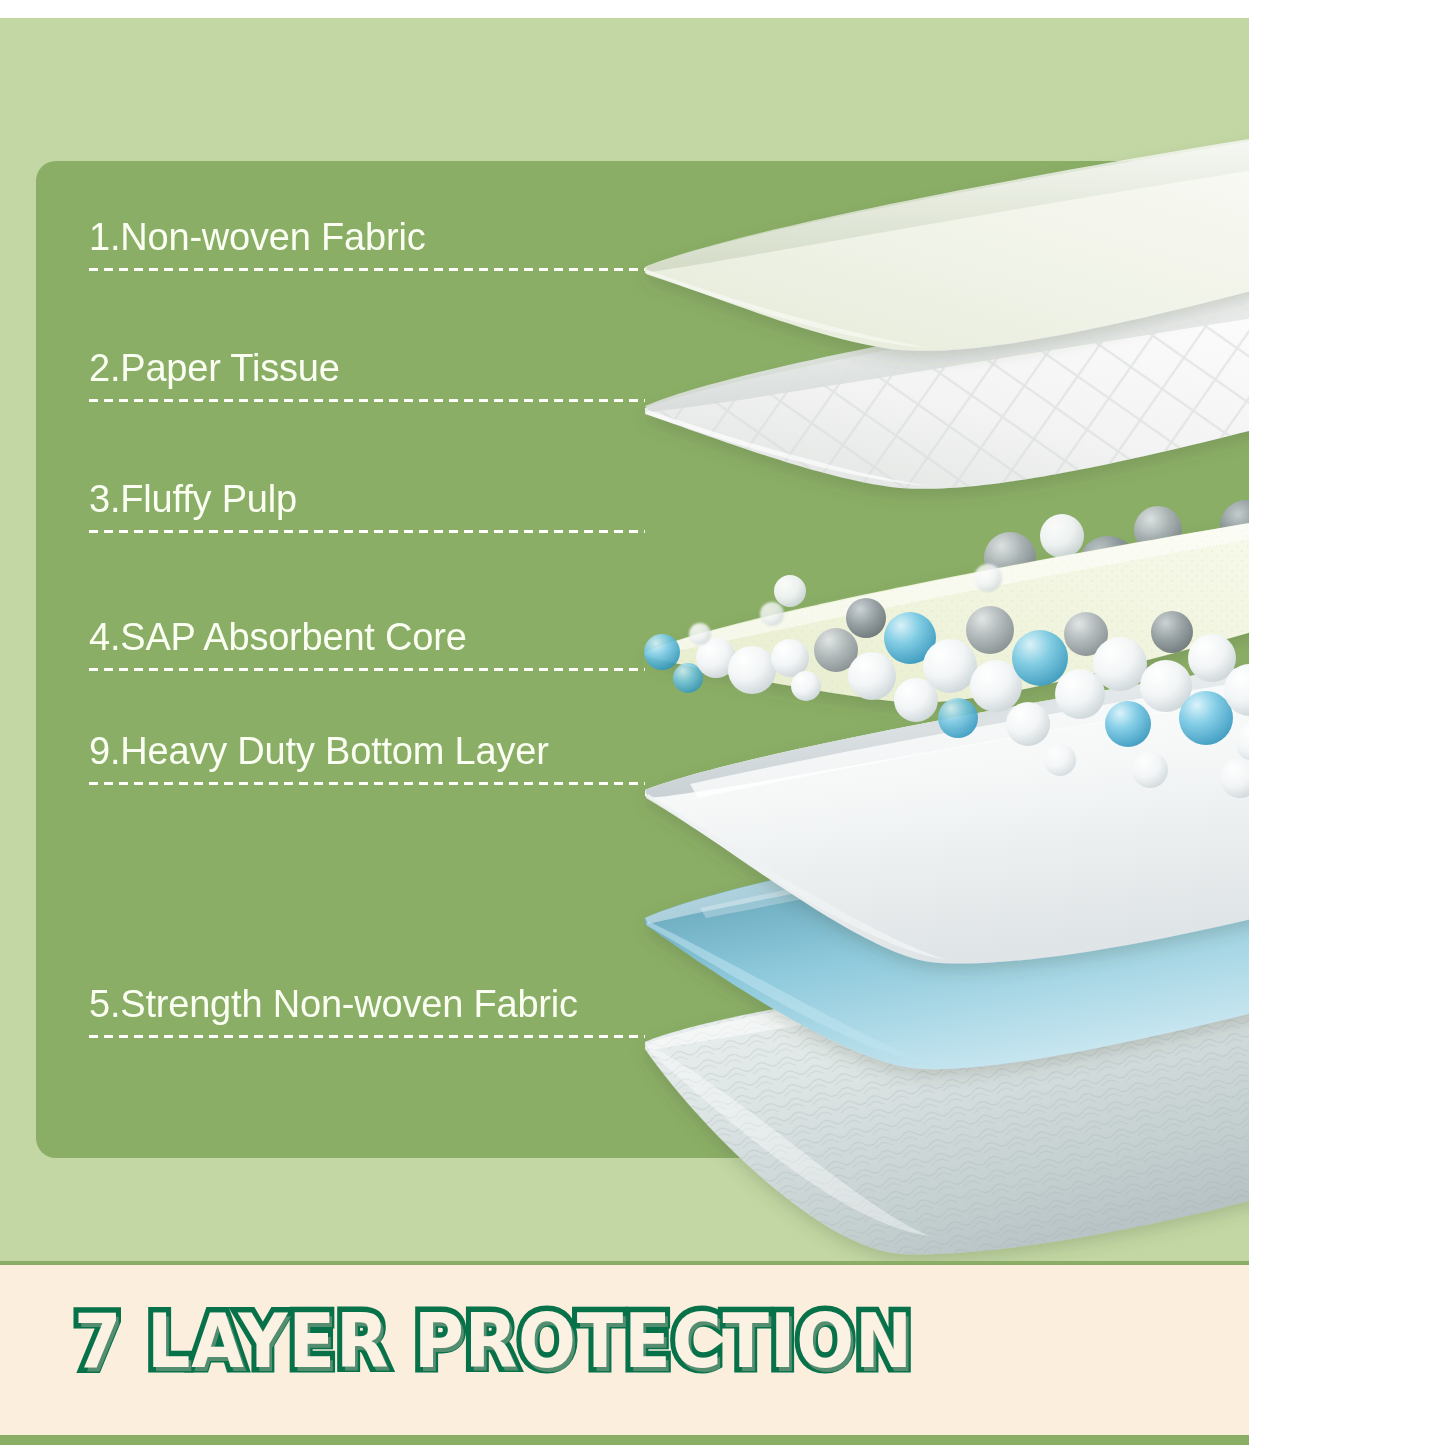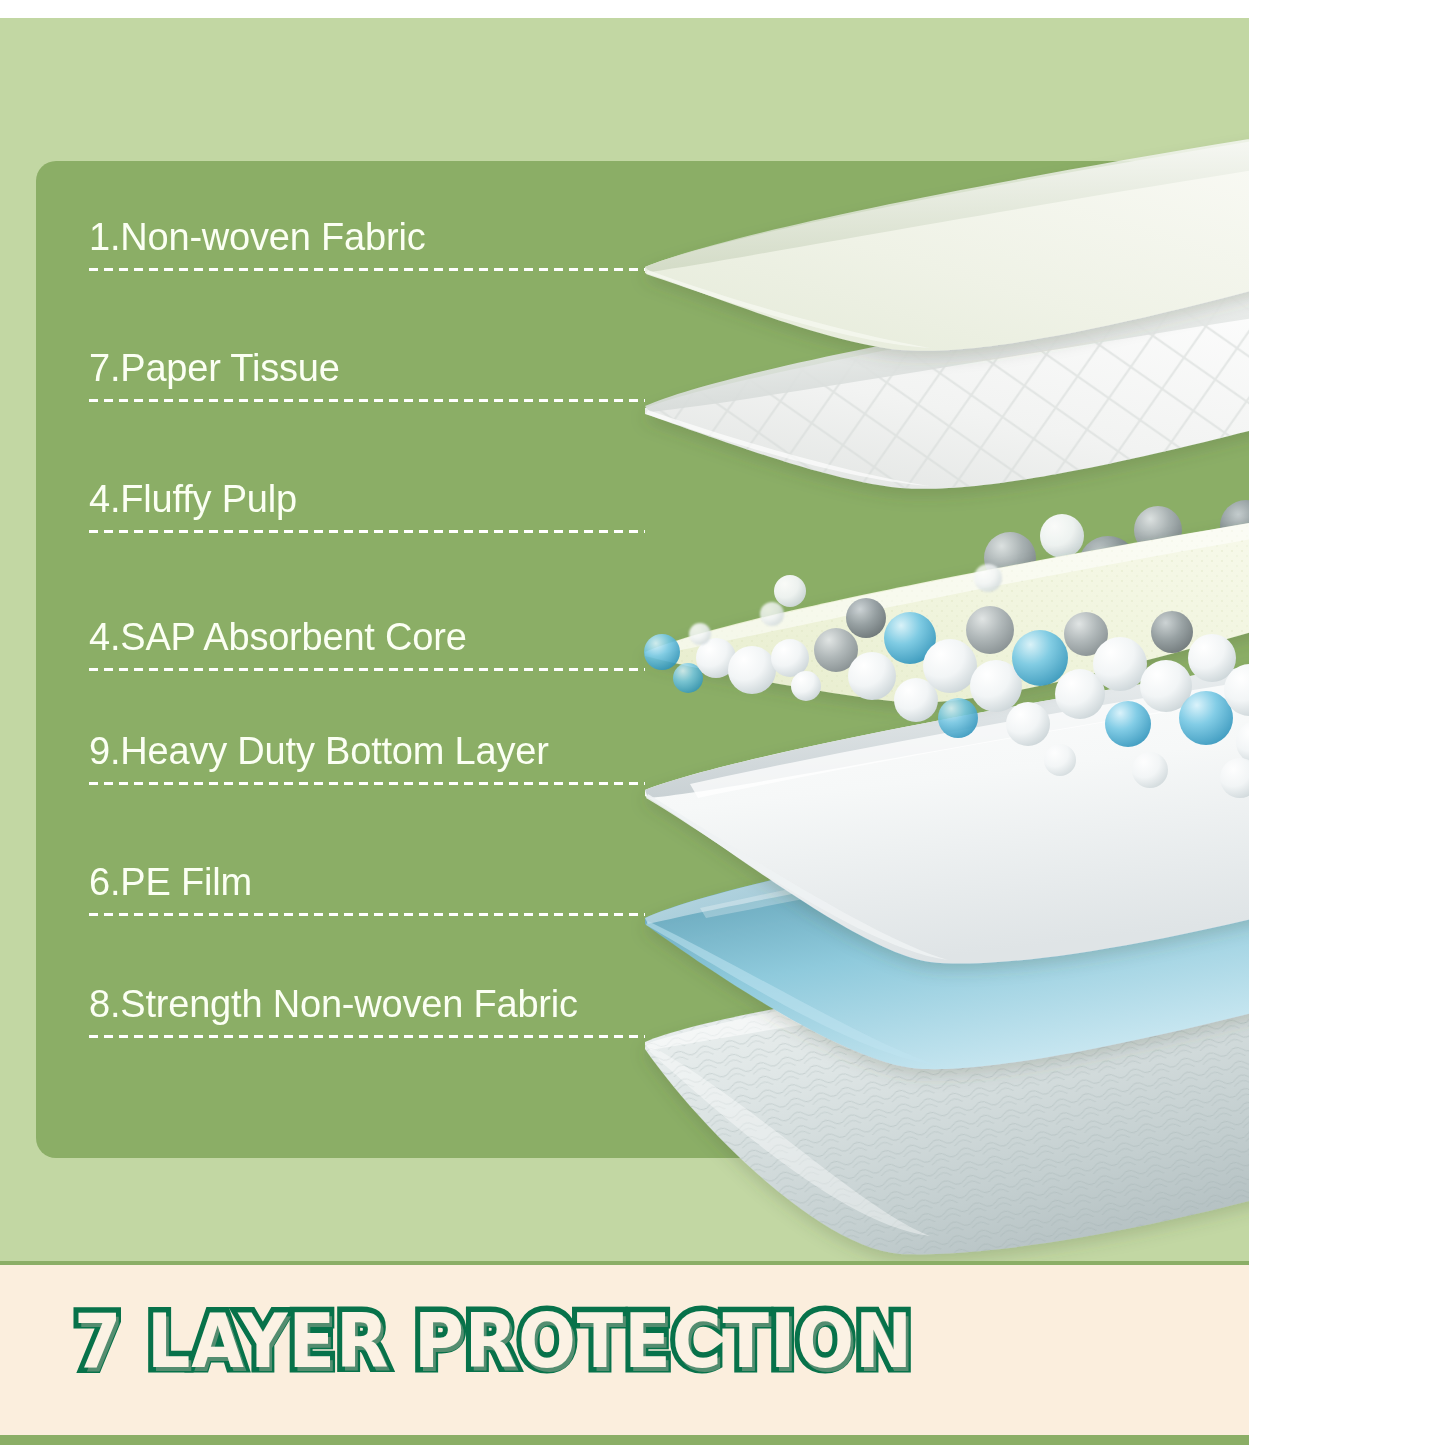--- a/index.html
+++ b/index.html
@@ -382,46 +382,42 @@
   </div>
 
   <div class="labels">
 
     <div class="label-row" style="top:198px">
       <span class="label-text">1.Non-woven Fabric</span>
       <span class="label-rule"></span>
     </div>
 
     <div class="label-row" style="top:329px">
-      <span class="label-text">7.Paper Tissue</span>
+      <span class="label-text">2.Paper Tissue</span>
       <span class="label-rule"></span>
     </div>
 
     <div class="label-row" style="top:460px">
-      <span class="label-text">4.Fluffy Pulp</span>
+      <span class="label-text">3.Fluffy Pulp</span>
       <span class="label-rule"></span>
     </div>
 
     <div class="label-row" style="top:598px">
       <span class="label-text">4.SAP Absorbent Core</span>
       <span class="label-rule"></span>
     </div>
 
     <div class="label-row" style="top:712px">
       <span class="label-text">9.Heavy Duty Bottom Layer</span>
       <span class="label-rule"></span>
     </div>
 
-    <div class="label-row" style="top:843px">
-      <span class="label-text">6.PE Film</span>
-      <span class="label-rule"></span>
-    </div>
 
     <div class="label-row" style="top:965px">
-      <span class="label-text">8.Strength Non-woven Fabric</span>
+      <span class="label-text">5.Strength Non-woven Fabric</span>
       <span class="label-rule"></span>
     </div>
 
   </div>
 
   <div class="banner-shadow"></div>
   <div class="banner"></div>
   <div class="banner-title">7 LAYER PROTECTION</div>
 
 </div>

